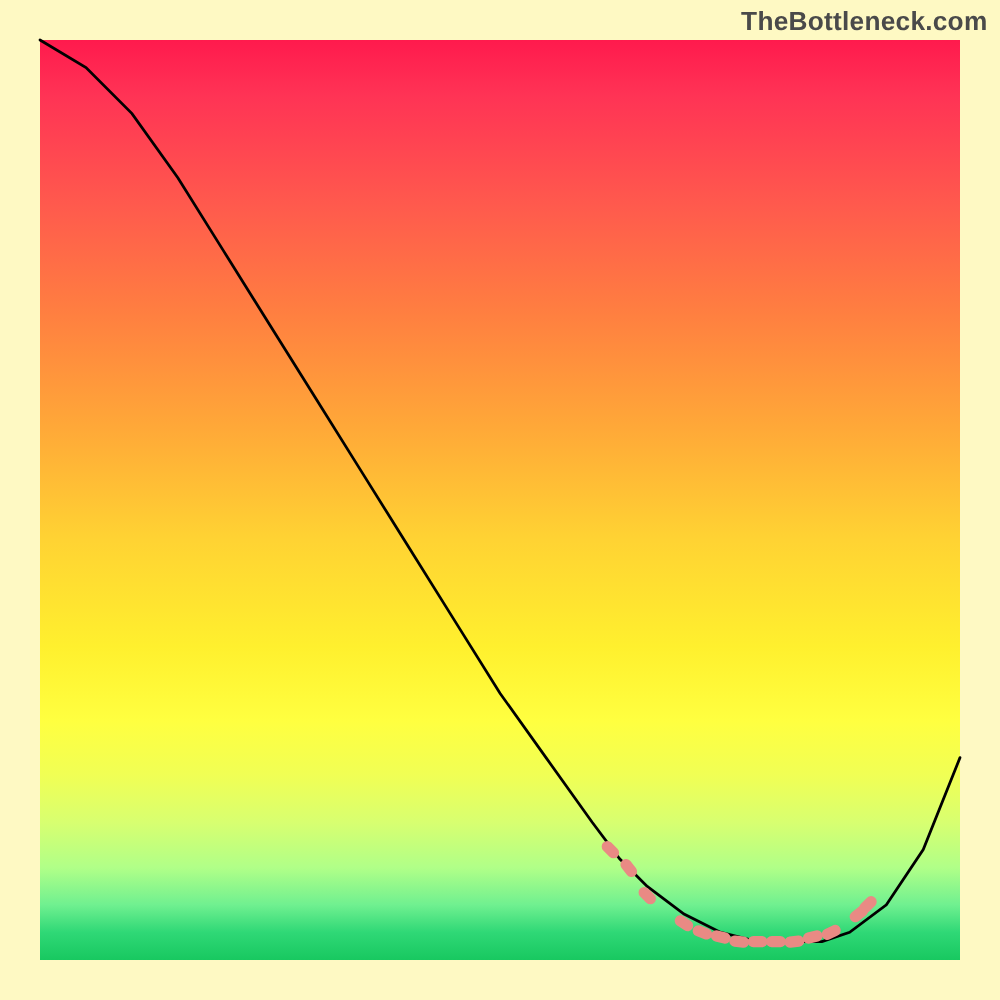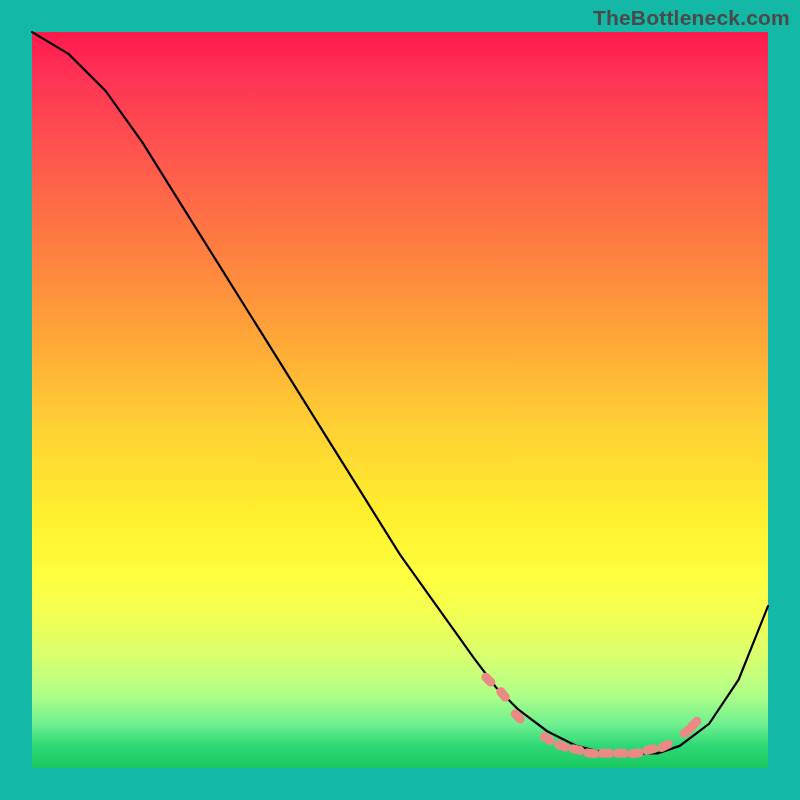--- a/index.html
+++ b/index.html
@@ -1,20 +1,20 @@
 <!DOCTYPE html>
 <html><head>
 <meta charset="utf-8">
 <style>
   * { margin: 0; padding: 0; box-sizing: border-box; }
   html, body { width: 800px; height: 800px; overflow: hidden; }
   .outer {
     width: 800px;
     height: 800px;
-    background: #14b8a6;
+    background: #fef9c3;
     position: relative;
   }
   .plot-area {
     position: absolute;
     left: 32px;
     top: 32px;
     width: 736px;
     height: 736px;
     background: linear-gradient(to bottom,
       #ff1a4d 0%,

